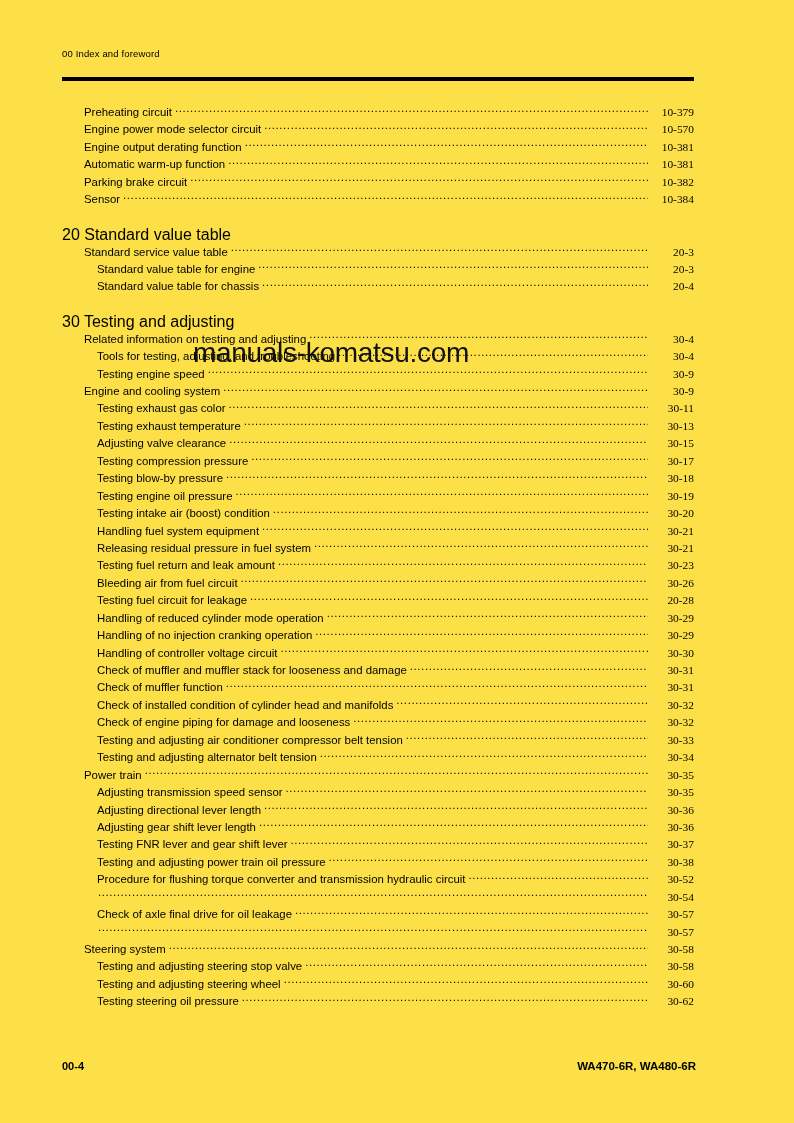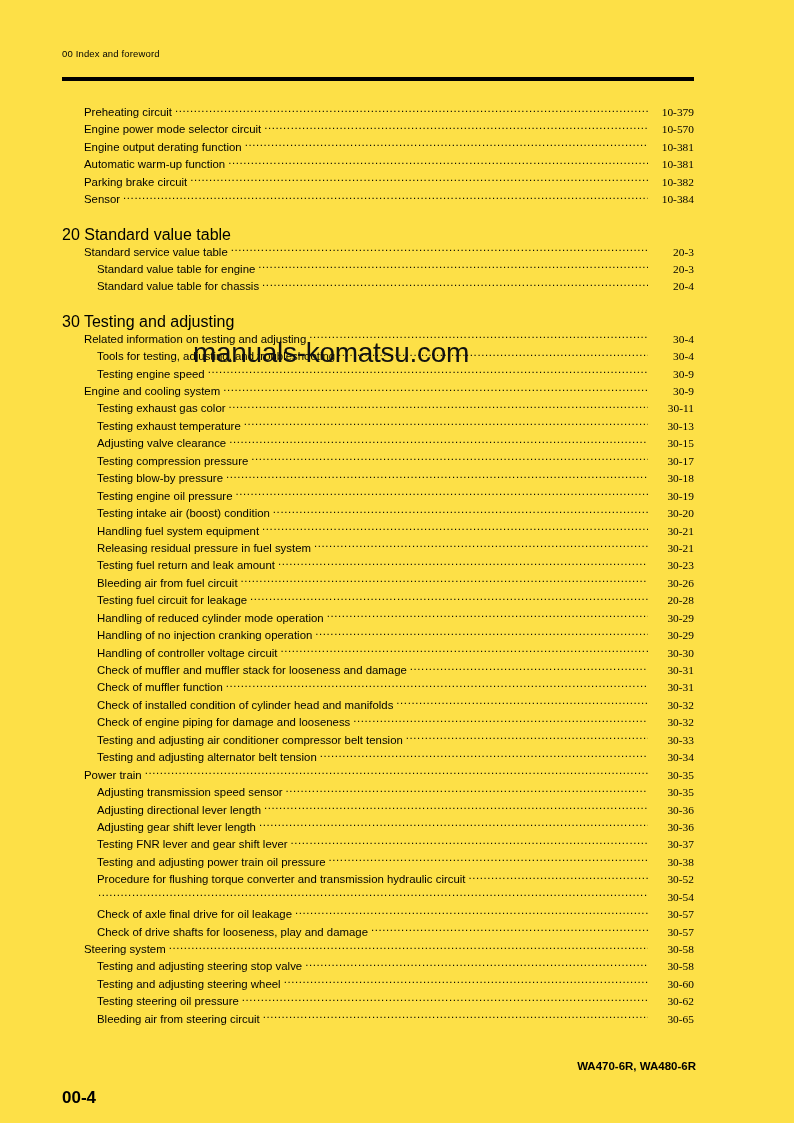--- a/index.html
+++ b/index.html
@@ -107,22 +107,22 @@
     letter-spacing: -0.3px;
     color: #111111;
     white-space: nowrap;
     pointer-events: none;
   }
 
   
   .footer-left {
     position: absolute;
     left: 62px;
-    top: 1088px;
-    font-size: 17px;
+    top: 1060px;
+    font-size: 11px;
     font-weight: bold;
     color: #000;
   }
   .footer-right {
     position: absolute;
     right: 98px;
     top: 1060px;
     font-size: 11.5px;
     font-weight: bold;
     color: #000;
@@ -355,21 +355,20 @@
       <div class="toc-row lvl-2">
         <span class="toc-leader"></span>
         <span class="toc-page w-narrow">30-54</span>
       </div>
       <div class="toc-row lvl-2">
         <span class="toc-title">Check of axle final drive for oil leakage</span>
         <span class="toc-leader"></span>
         <span class="toc-page w-narrow">30-57</span>
       </div>
       <div class="toc-row lvl-2">
-        <span class="toc-title">Check of drive shafts for looseness, play and damage</span>
         <span class="toc-leader"></span>
         <span class="toc-page w-narrow">30-57</span>
       </div>
       <div class="toc-row lvl-1">
         <span class="toc-title">Steering system</span>
         <span class="toc-leader"></span>
         <span class="toc-page w-narrow">30-58</span>
       </div>
       <div class="toc-row lvl-2">
         <span class="toc-title">Testing and adjusting steering stop valve</span>
@@ -379,25 +378,20 @@
       <div class="toc-row lvl-2">
         <span class="toc-title">Testing and adjusting steering wheel</span>
         <span class="toc-leader"></span>
         <span class="toc-page w-narrow">30-60</span>
       </div>
       <div class="toc-row lvl-2">
         <span class="toc-title">Testing steering oil pressure</span>
         <span class="toc-leader"></span>
         <span class="toc-page w-narrow">30-62</span>
       </div>
-      <div class="toc-row lvl-2">
-        <span class="toc-title">Bleeding air from steering circuit</span>
-        <span class="toc-leader"></span>
-        <span class="toc-page w-narrow">30-65</span>
-      </div>
     </div>
 
   <div class="watermark">manuals-komatsu.com</div>
 
   <div class="footer-left">00-4</div>
 
   <div class="footer-right">WA470-6R, WA480-6R</div>
 
 </div>
 

